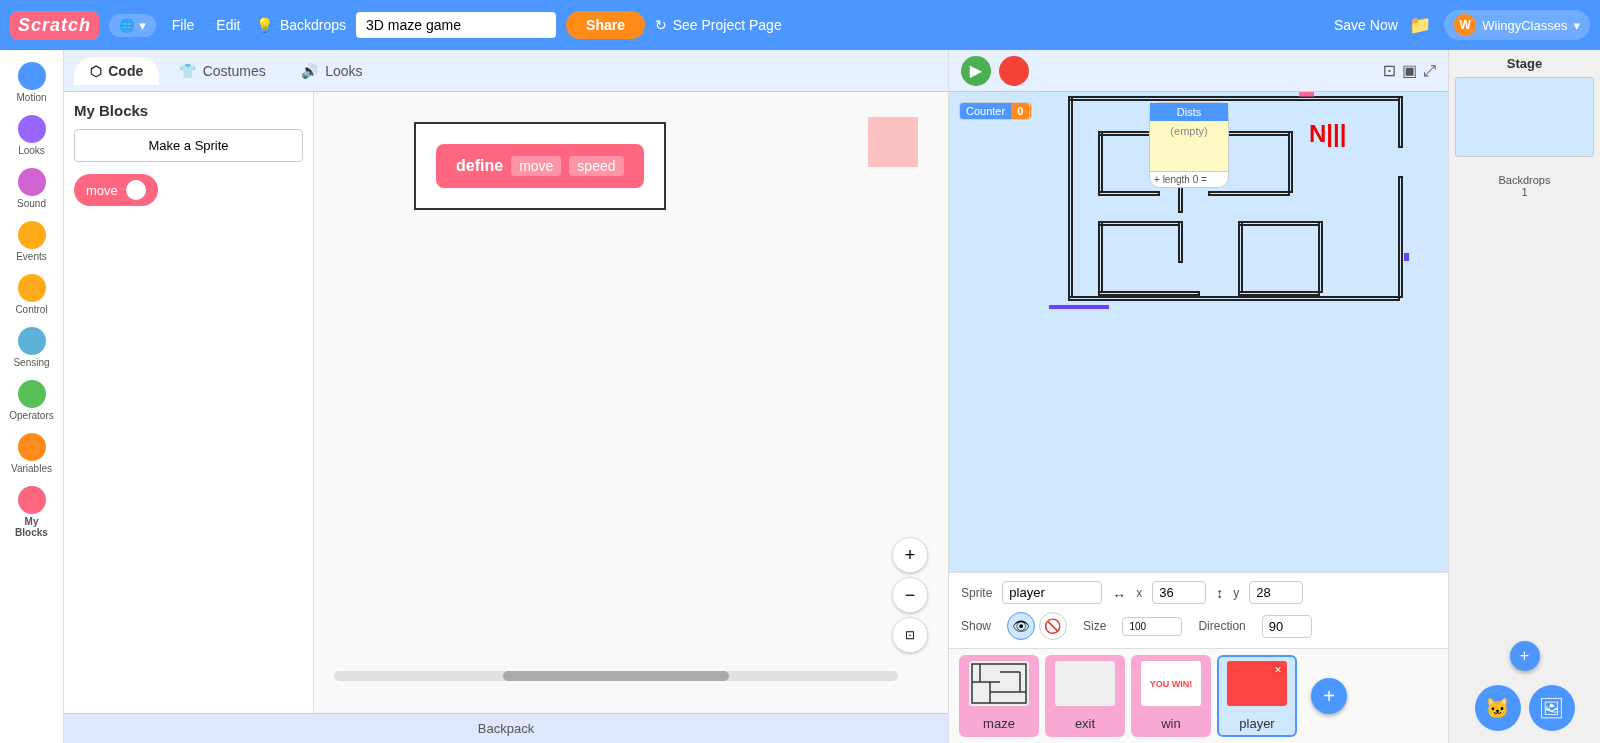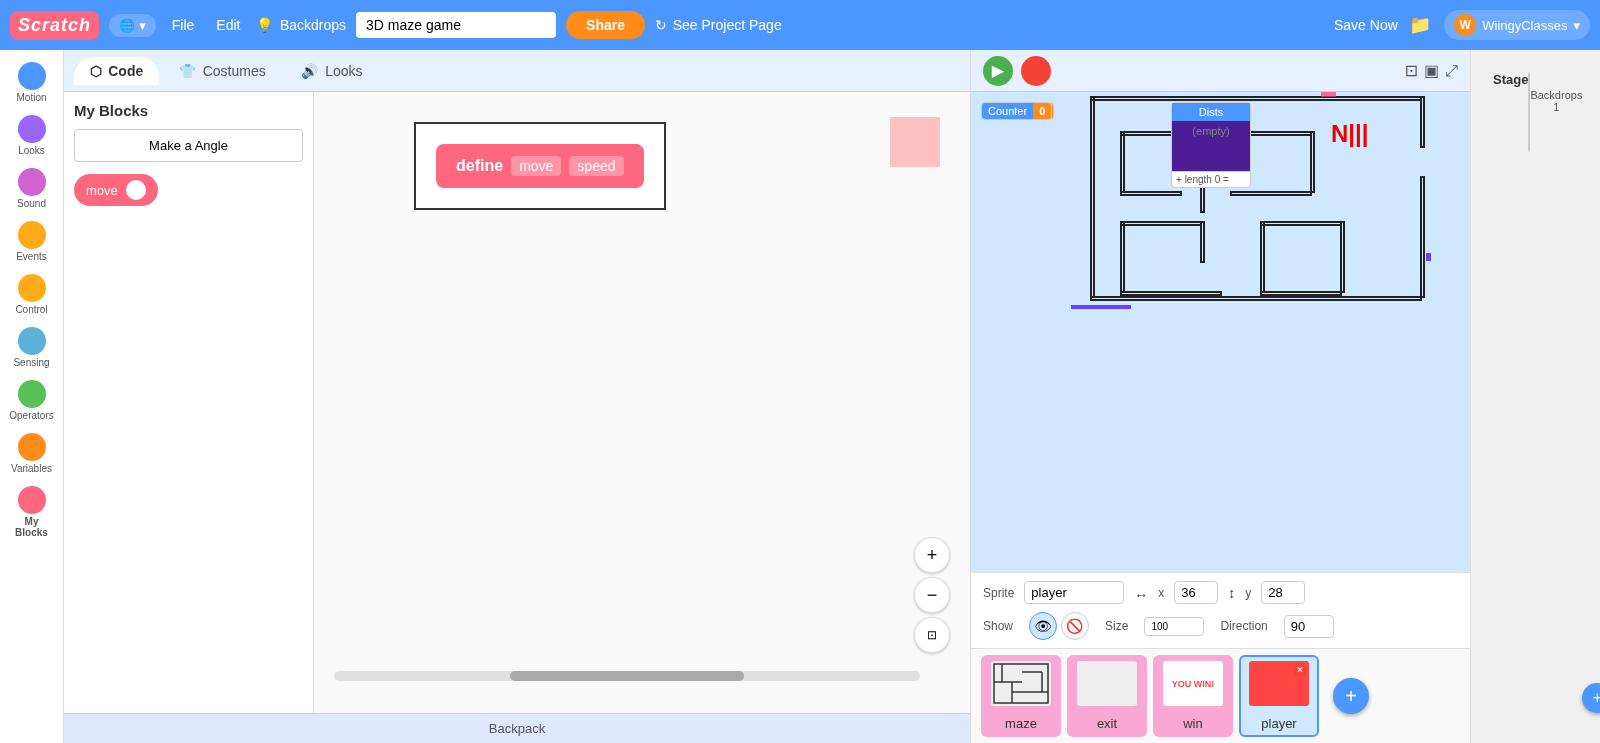--- a/index.html
+++ b/index.html
@@ -371,32 +371,32 @@
       padding: 2px 6px;
       font-size: 11px;
       font-weight: bold;
     }
 
     
     .list-monitor {
       position: absolute;
       background: white;
       border: 1px solid #ccc;
-      border-radius: 4px;
+      border-radius: 11px;
       min-width: 80px;
     }
     .list-monitor-header {
       background: #4c97ff;
       color: white;
       padding: 3px 6px;
       font-size: 11px;
       text-align: center;
     }
     .list-monitor-body {
-      background: #4c1d95;
+      background: #fef9c3;
       padding: 4px;
       min-height: 50px;
       font-size: 11px;
       color: #888;
       text-align: center;
     }
     .list-monitor-footer {
       display: flex;
       align-items: center;
       padding: 2px 4px;
@@ -440,21 +440,21 @@
     }
     .coord-icon {
       font-size: 14px;
       color: #333;
     }
     .coord-input {
       border: 1px solid #ccc;
       border-radius: 4px;
       padding: 3px 6px;
       font-size: 13px;
-      width: 44px;
+      width: 54px;
     }
     .sprite-props-row {
       display: flex;
       align-items: center;
       gap: 16px;
     }
     .show-label { font-size: 12px; color: #555; }
     .show-btns { display: flex; gap: 4px; }
     .show-btn {
       width: 28px; height: 28px;
@@ -531,26 +531,26 @@
       border-radius: 50%;
       width: 14px; height: 14px;
       display: flex; align-items: center; justify-content: center;
       color: white;
       font-size: 9px;
       cursor: pointer;
     }
 
     
     #stage-panel {
-      width: 130px;
+      width: 152px;
       background: #f0f0f0;
       border-left: 1px solid #ddd;
       display: flex;
-      flex-direction: row;
-      padding: 22px;
+      flex-direction: column;
+      padding: 6px;
     }
     .stage-panel-label {
       font-size: 13px;
       font-weight: bold;
       text-align: center;
       color: #333;
       margin-bottom: 6px;
     }
     .stage-thumb {
       width: 100%;
@@ -721,21 +721,21 @@
       <button class="tab">
         <span>🔊</span>
         <span>Looks</span>
       </button>
     </div>
 
     <div id="content-area">
 
       <div id="blocks-panel">
         <h3>My Blocks</h3>
-        <button class="make-block-btn">Make a Angle</button>
+        <button class="make-block-btn">Make a Sprite</button>
         <div class="custom-block-pill">
           <span>move</span>
           <div class="pill-toggle"></div>
         </div>
       </div>
 
       <div id="code-canvas">
 
         <div class="define-block-container">
           <div class="define-block">

